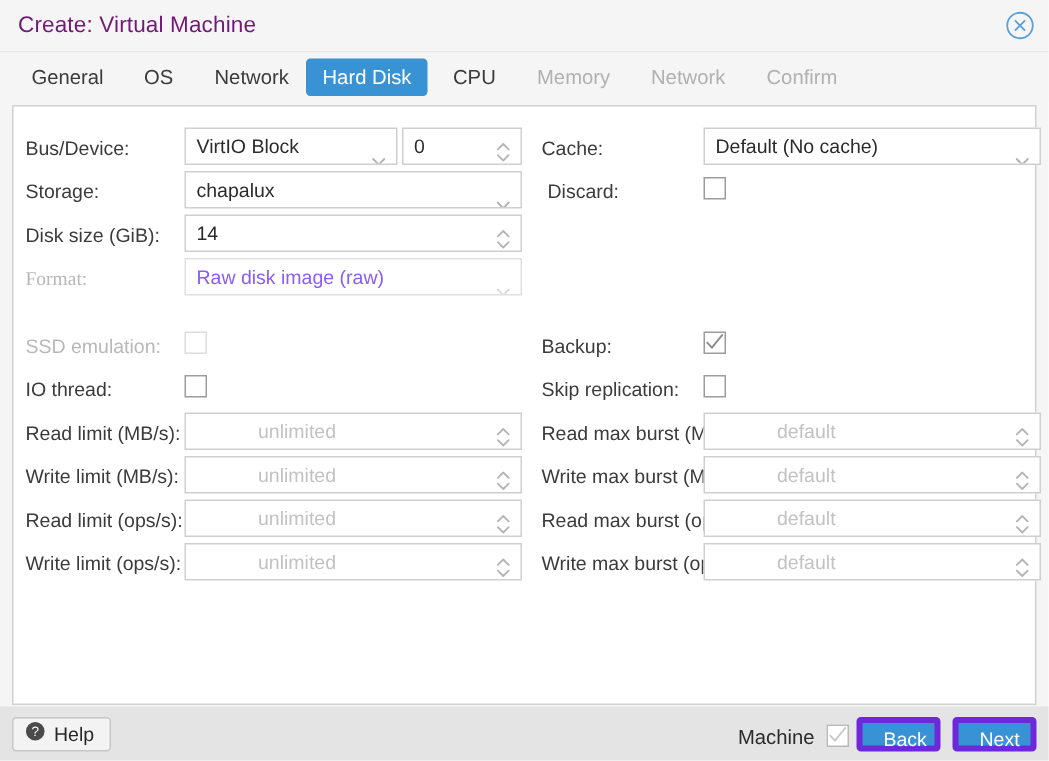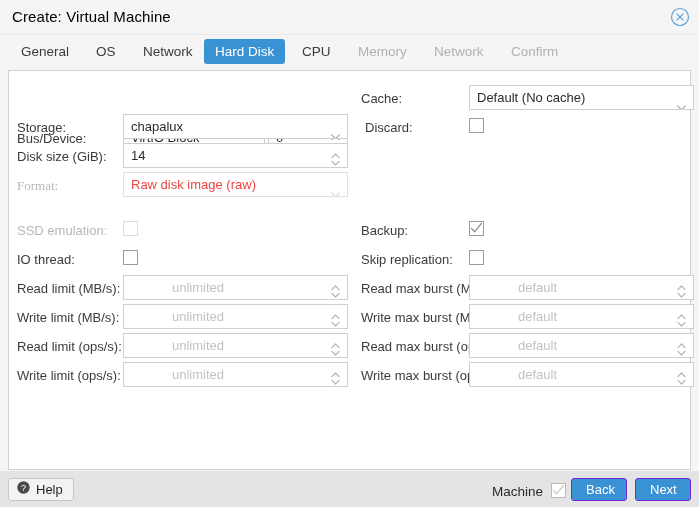--- a/index.html
+++ b/index.html
@@ -22,21 +22,21 @@
     position: absolute;
     left: 0; top: 0;
     width: 699px; height: 34px;
     background: #f5f5f5;
     border-bottom: 1px solid #e8e8e8;
   }
   #title-text {
     position: absolute;
     left: 12px; top: 8px;
     font-size: 15px;
-    color: #000000;
+    color: #701a75;
     letter-spacing: 0.1px;
     white-space: nowrap;
   }
   #close-btn {
     position: absolute;
     right: 9px; top: 7px;
     width: 20px; height: 20px;
     cursor: pointer;
   }
 
@@ -104,21 +104,21 @@
     background: #ffffff;
     font-size: 13px;
     color: #2b2b2b;
     line-height: 23px;
     padding-left: 7px;
     white-space: nowrap;
     overflow: hidden;
   }
   .ctl.disabled {
     border-color: #e0e0e0;
-    color: #ef4444;
+    color: #8b5cf6;
     background: #ffffff;
   }
   .ctl.placeholder { color: #c2c2c2; padding-left: 48px; }
 
   .chev {
     position: absolute;
     right: 7px; top: 9px;
     width: 9px; height: 6px;
   }
   .spin {
@@ -179,21 +179,21 @@
     background: #ffffff;
     cursor: pointer;
   }
   .btn-primary {
     position: absolute;
     top: 7px;
     height: 23px;
     line-height: 21px;
     padding: 0 14px;
     background: #3892d4;
-    border: 1px solid #6d28d9;
+    border: 4px solid #6d28d9;
     border-radius: 3px;
     color: #ffffff;
     font-size: 13px;
     text-align: center;
     cursor: pointer;
     box-sizing: border-box;
   }
   #back-btn  { right: 72px; width: 56px; }
   #next-btn  { right: 8px;  width: 56px; }
 </style>
@@ -215,21 +215,21 @@
     <div class="tab" style="left: 85px;">OS</div>
     <div class="tab" style="left: 132px;">Network</div>
     <div class="tab active" style="left: 204px; text-align: right;">Hard Disk</div>
     <div class="tab" style="left: 291px;">CPU</div>
     <div class="tab disabled" style="left: 347px;">Memory</div>
     <div class="tab disabled" style="left: 423px;">Network</div>
     <div class="tab disabled" style="left: 500px;">Confirm</div>
   </div>
 
 <div id="panel">
-    <div class="field-row" style="left: 4px; top: 14px; width: 339px; margin-top: 40px;">
+    <div class="field-row" style="left: 4px; top: 14px; width: 339px;">
       <div class="field-label" style="left: 4px;">Bus/Device:</div>
       <div class="ctl" style="left: 110px; width: 142px;"><span>VirtIO Block</span><span class="chev"><svg width="9" height="6" viewBox="0 0 9 6">
             <path d="M0.8 1 L4.5 4.8 L8.2 1" fill="none" stroke="#b4b4b4" stroke-width="1.3" stroke-linecap="round" stroke-linejoin="round"></path>
           </svg></span></div>
       <div class="ctl" style="left: 255px; width: 80px;"><span>0</span><span class="spin"><svg width="9" height="13" viewBox="0 0 9 13">
             <path d="M0.9 4.6 L4.5 1 L8.1 4.6" fill="none" stroke="#b4b4b4" stroke-width="1.2" stroke-linecap="round" stroke-linejoin="round"></path>
             <path d="M0.9 8.4 L4.5 12 L8.1 8.4" fill="none" stroke="#b4b4b4" stroke-width="1.2" stroke-linecap="round" stroke-linejoin="round"></path>
           </svg></span></div>
     </div>
     <div class="field-row" style="left: 4px; top: 43px; width: 339px;">

